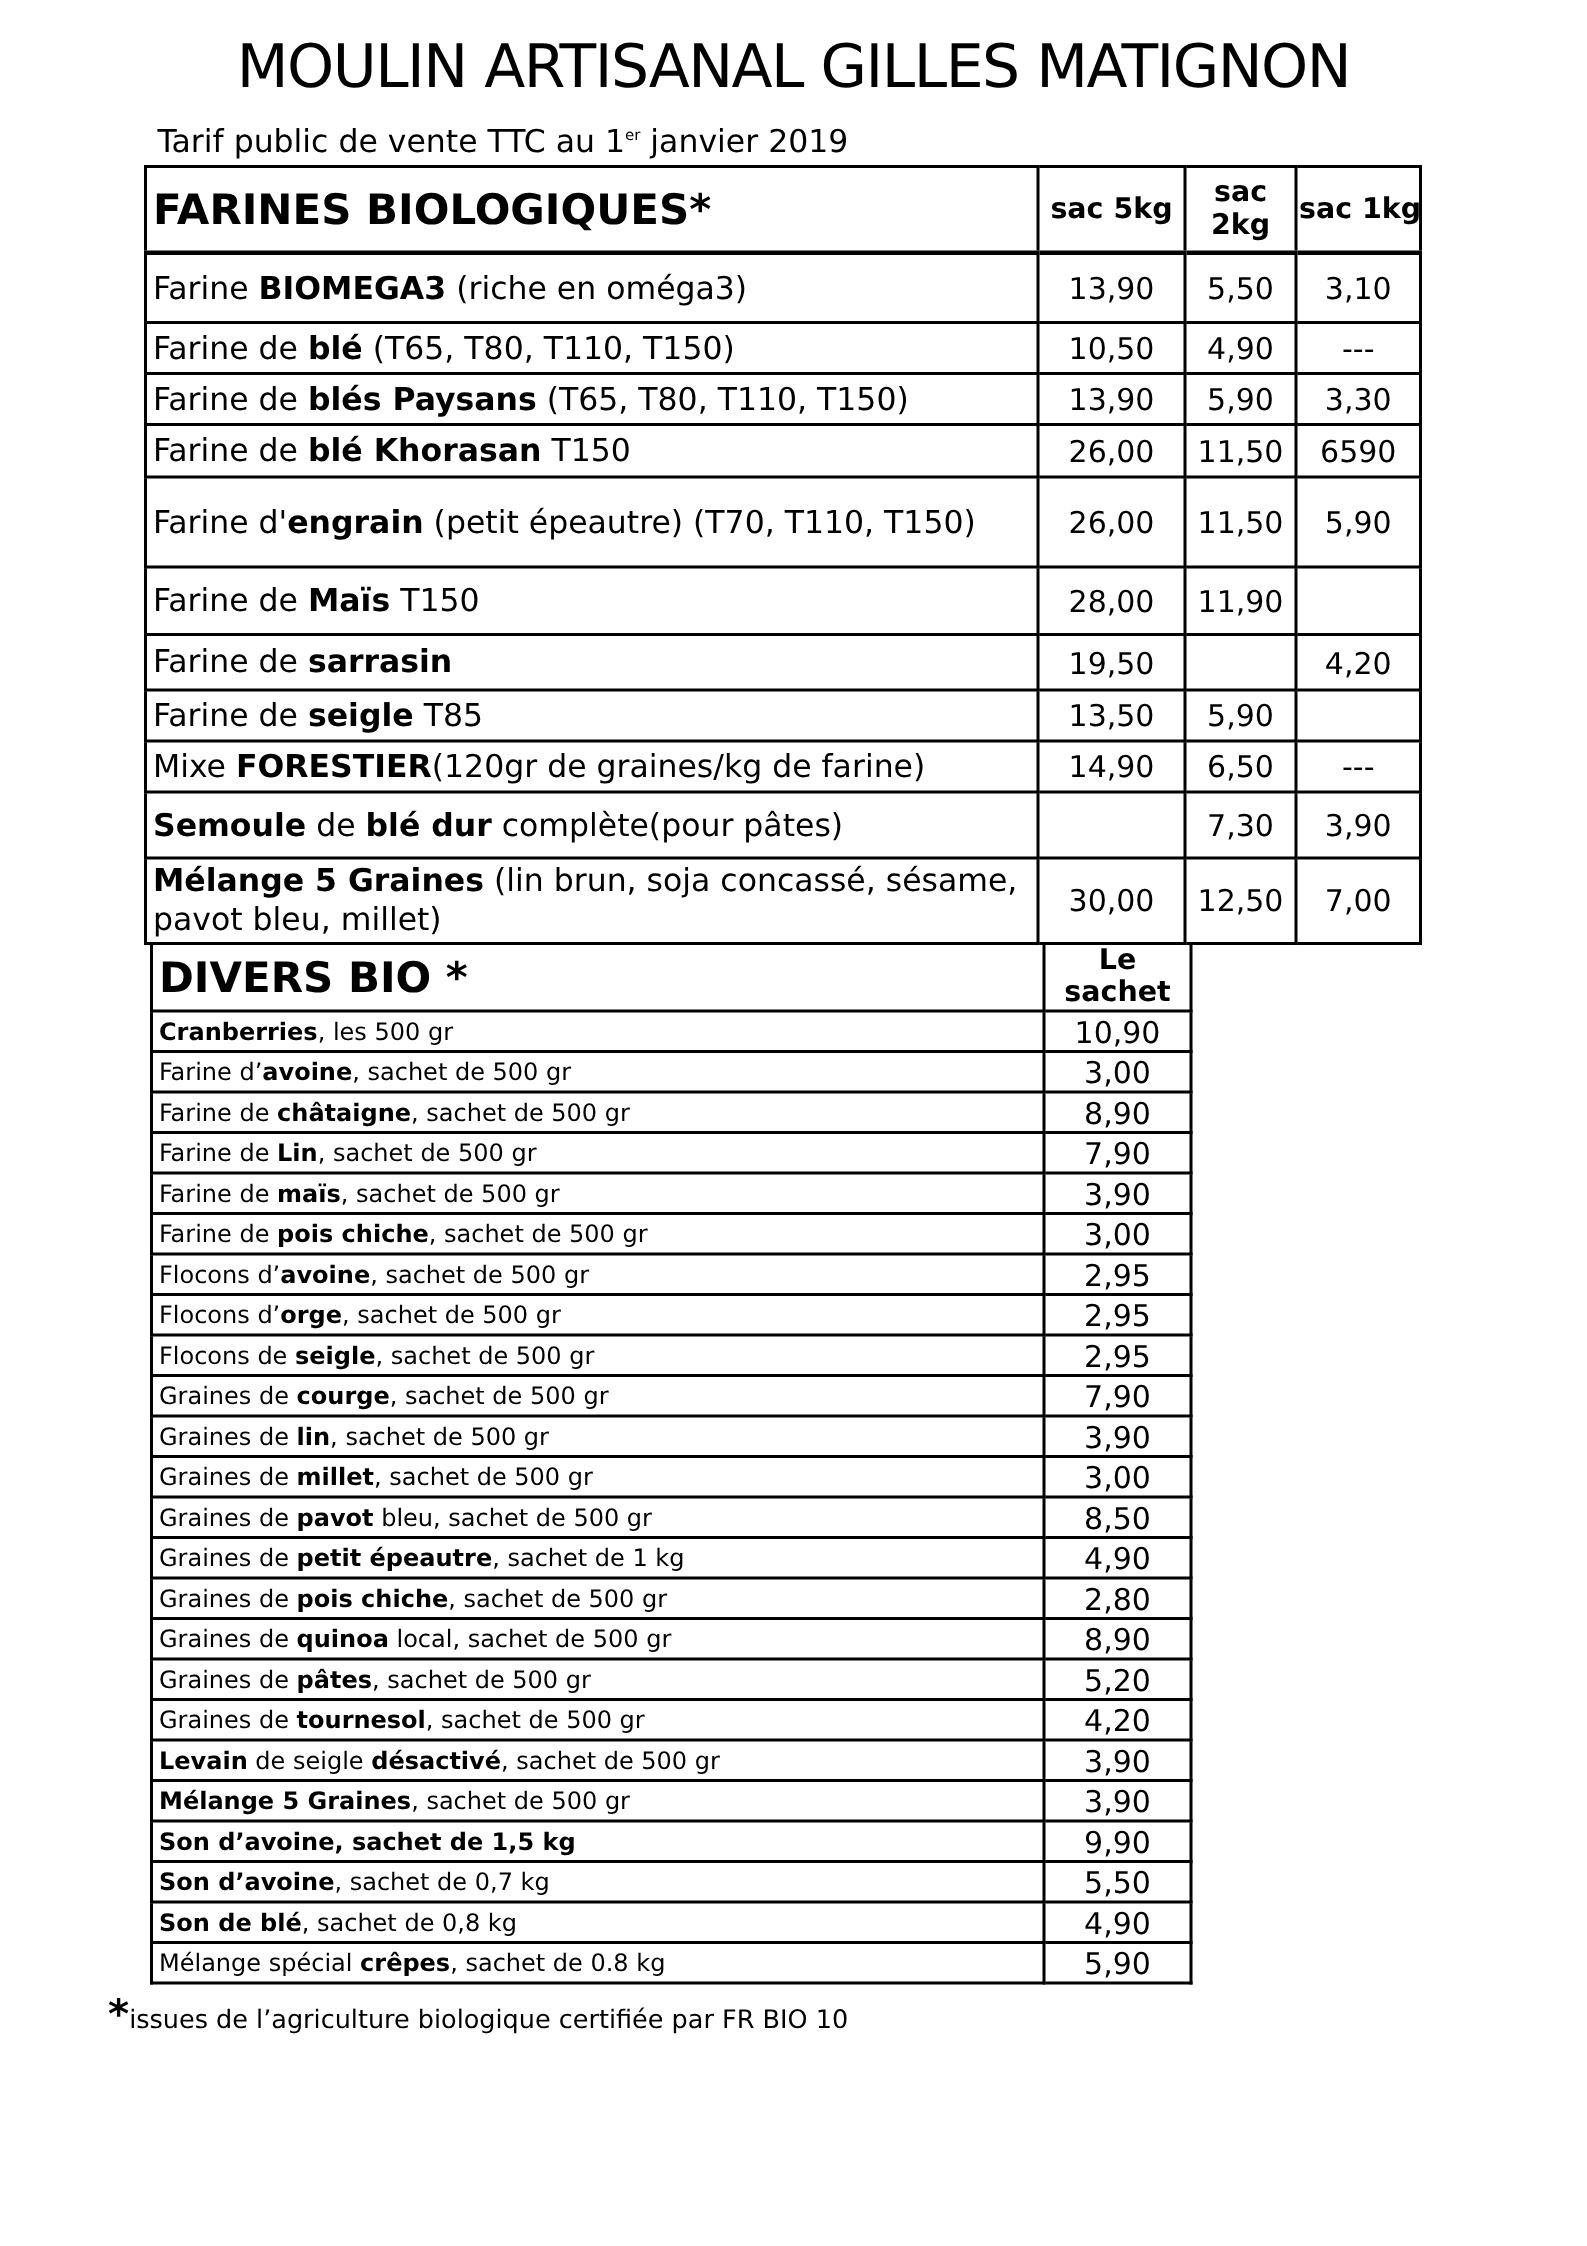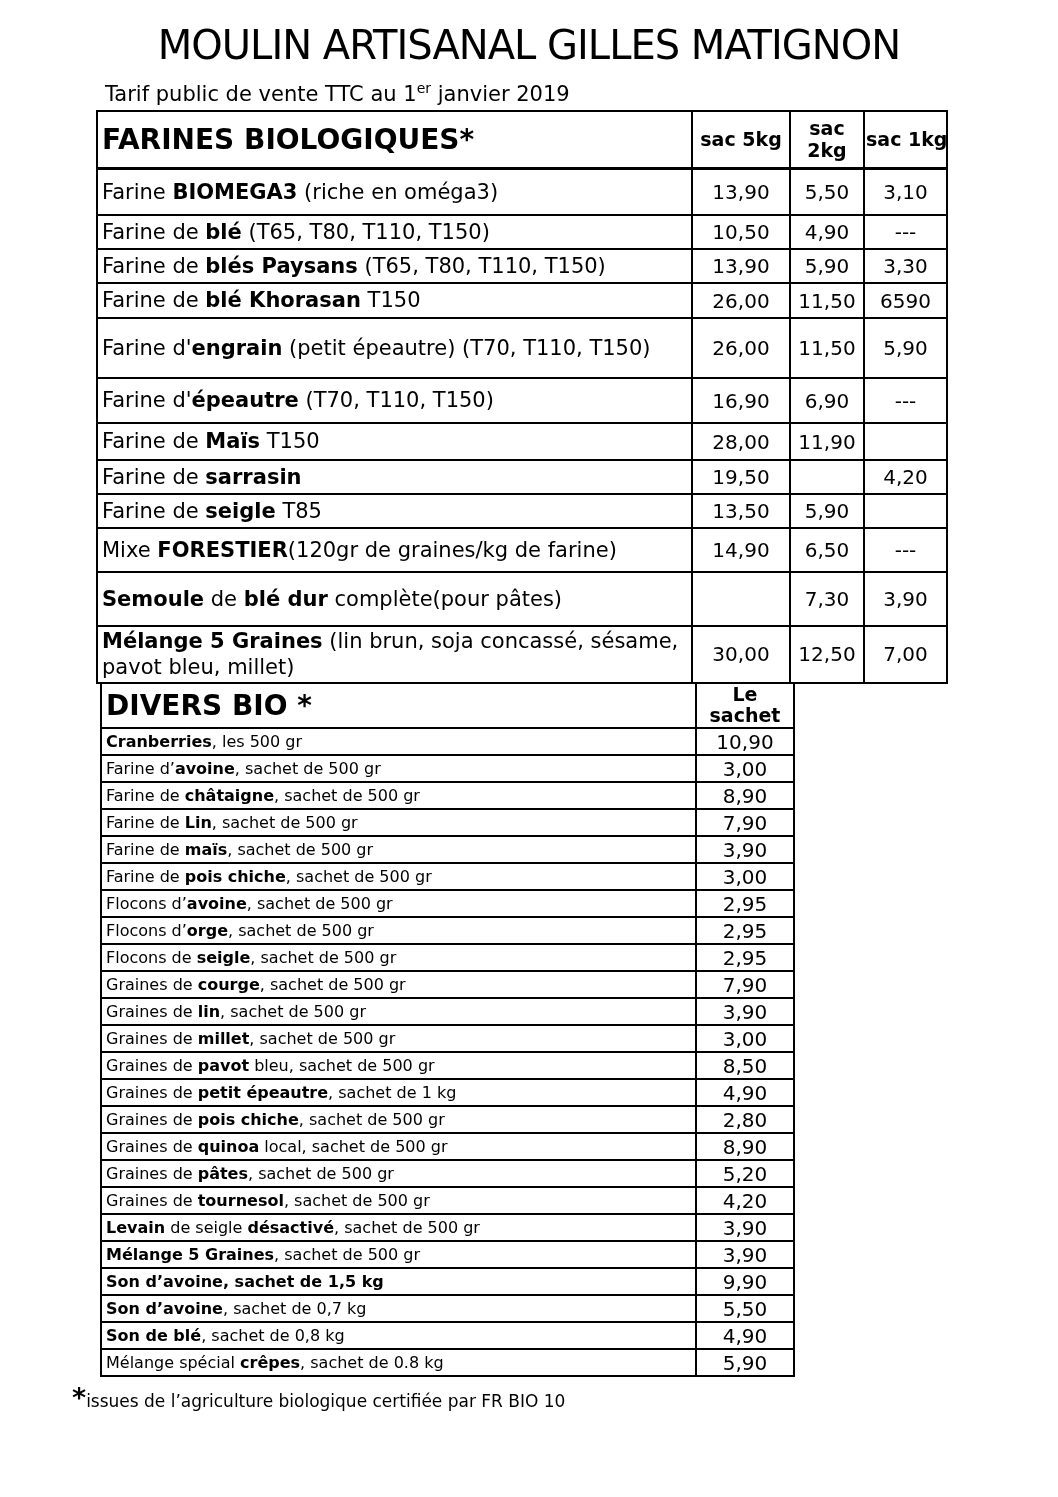--- a/index.html
+++ b/index.html
@@ -14,21 +14,21 @@
   }
   .title{
     margin:22px 0 0 0;
     font-size:40px;font-weight:400;letter-spacing:-1px;
     text-align:center;white-space:nowrap;
   }
   .subtitle{
     margin:14px 0 4px 105px;
     font-size:21px;
   }
-  .subtitle sup{font-size:14px;vertical-align:super;line-height:0;}
+  .subtitle sup{font-size:10px;vertical-align:super;line-height:0;}
 
   table{border-collapse:collapse;table-layout:fixed;}
   #t1{margin-left:96px;width:850px;}
   #t2{margin-left:100px;width:693px;}
   #t1 th,#t1 td,#t2 th,#t2 td{
     border:2px solid #000;vertical-align:middle;overflow:hidden;
   }
   #t1 thead th{border-bottom:3px solid #000;height:55px;}
   #t2 thead th{border-top:none;border-bottom:2px solid #000;height:43px;}
   .th-title{font-size:28px;font-weight:bold;text-align:left;padding:0 0 0 4px;}
@@ -104,26 +104,20 @@
         <td class="price">11,50</td>
         <td class="price">6590</td>
       </tr>
       <tr class="">
         <td class="name"><span>Farine d'</span><b>engrain</b><span> (petit épeautre) (T70, T110, T150)</span></td>
         <td class="price">26,00</td>
         <td class="price">11,50</td>
         <td class="price">5,90</td>
       </tr>
       <tr class="">
-        <td class="name"><span>Farine d'</span><b>épeautre</b><span> (T70, T110, T150)</span></td>
-        <td class="price">16,90</td>
-        <td class="price">6,90</td>
-        <td class="price">---</td>
-      </tr>
-      <tr class="">
         <td class="name"><span>Farine de </span><b>Maïs</b><span> T150</span></td>
         <td class="price">28,00</td>
         <td class="price">11,90</td>
         <td class="price"></td>
       </tr>
       <tr class="">
         <td class="name"><span>Farine de </span><b>sarrasin</b></td>
         <td class="price">19,50</td>
         <td class="price"></td>
         <td class="price">4,20</td>

